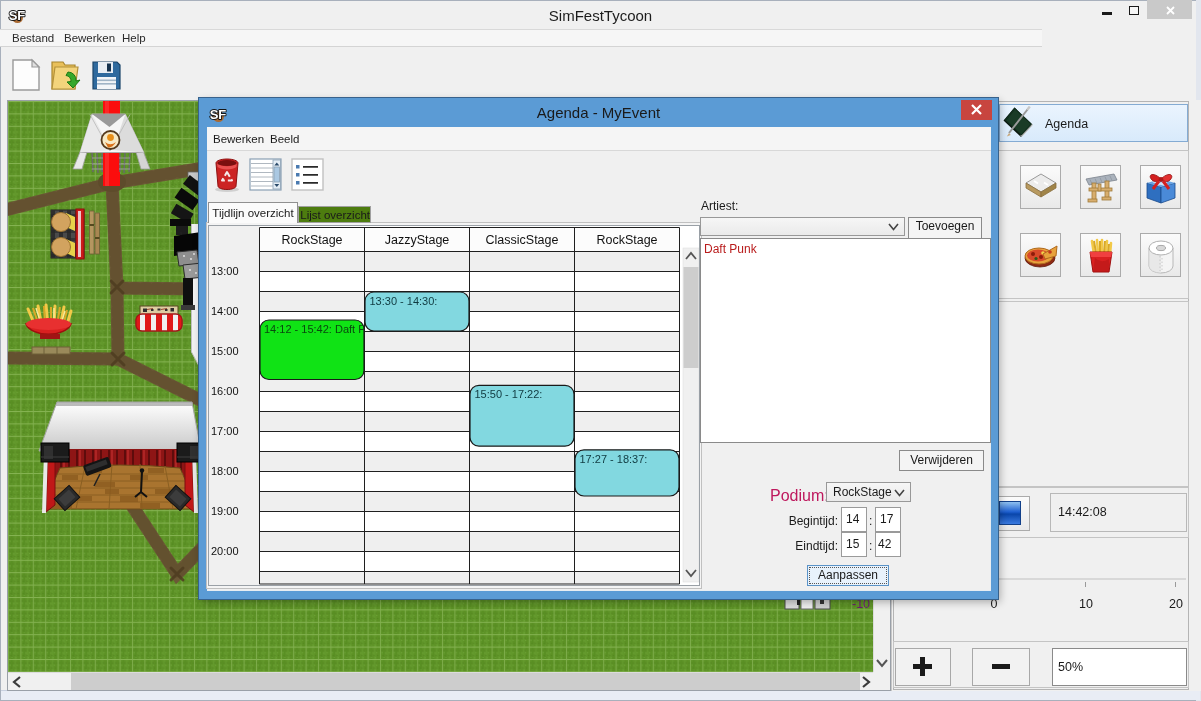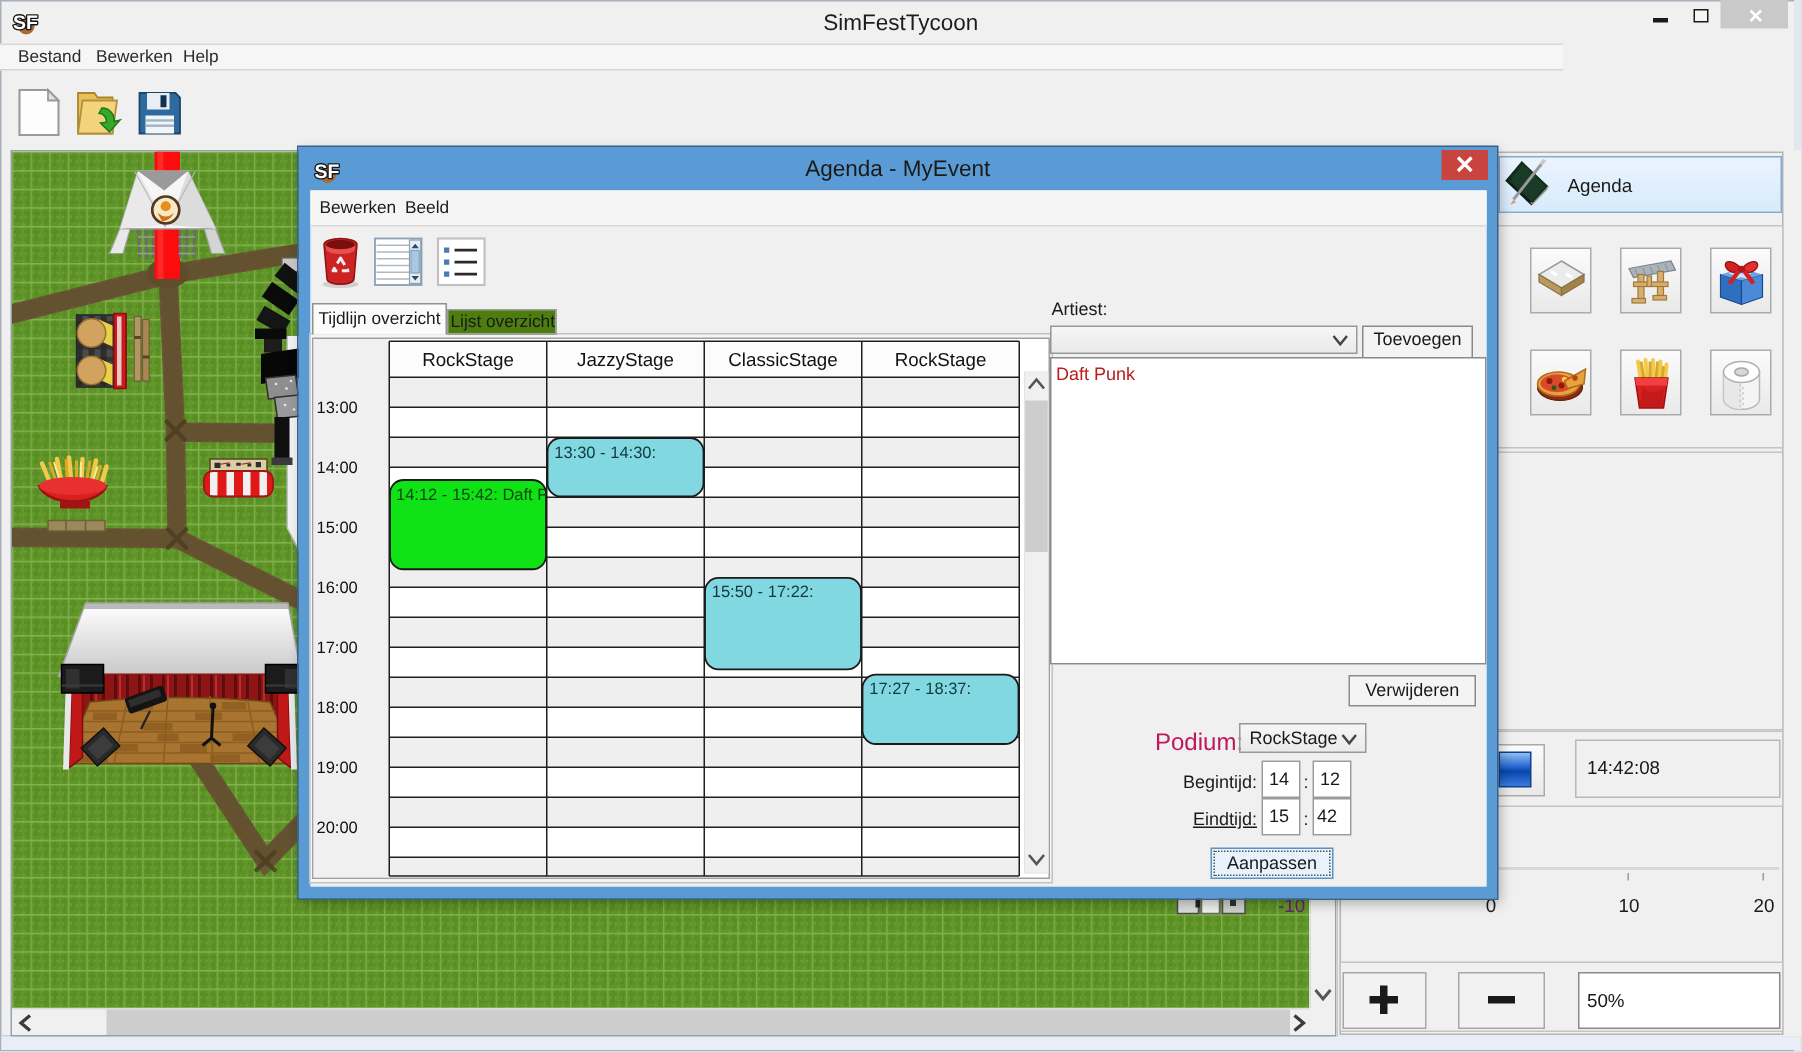--- a/index.html
+++ b/index.html
@@ -542,18 +542,18 @@
 <div class="abs" style="left:704px;top:242px;font-size:12px;color:#b91c1c;">Daft Punk</div>
 <div class="abs" style="left:899px;top:450px;width:85px;height:21px;background:#f4f4f4;border:1px solid #8a8a8a;font-size:12px;color:#1a1a1a;text-align:center;line-height:19px;">Verwijderen</div>
 <div class="abs" style="left:770px;top:487px;width:50px;font-size:16px;color:#be185d;text-align:right;">Podium:</div>
 <div class="abs" style="left:826px;top:482px;width:85px;height:20px;background:linear-gradient(#f6f6f6,#eaeaea);border:1px solid #989898;font-size:12px;color:#1a1a1a;line-height:18px;padding-left:6px;">RockStage</div>
 <svg class="abs" style="left:894px;top:489px" width="11" height="8" viewBox="0 0 11 8">
     <path d="M1 1 L5.5 6.5 L10 1" stroke="#444" stroke-width="1.6" fill="none"></path>
   </svg>
 <div class="abs" style="left:780px;top:514px;width:58px;font-size:12px;color:#1a1a1a;text-align:right;">Begintijd:</div>
 <div class="abs" style="left:841px;top:507px;width:26px;height:25px;background:#ffffff;border:1px solid #9a9a9a;font-size:12px;color:#1a1a1a;line-height:23px;padding-left:4px;">14</div>
 <div class="abs" style="left:869px;top:514px;font-size:12px;color:#1a1a1a;">:</div>
-<div class="abs" style="left:875px;top:507px;width:26px;height:25px;background:#ffffff;border:1px solid #9a9a9a;font-size:12px;color:#1a1a1a;line-height:23px;padding-left:4px;">12</div>
-<div class="abs" style="left:780px;top:539px;width:58px;font-size:12px;color:#1a1a1a;text-align:right;text-decoration:underline;">Eindtijd:</div>
+<div class="abs" style="left:875px;top:507px;width:26px;height:25px;background:#ffffff;border:1px solid #9a9a9a;font-size:12px;color:#1a1a1a;line-height:23px;padding-left:4px;">17</div>
+<div class="abs" style="left:780px;top:539px;width:58px;font-size:12px;color:#1a1a1a;text-align:right;">Eindtijd:</div>
 <div class="abs" style="left:841px;top:532px;width:26px;height:25px;background:#ffffff;border:1px solid #9a9a9a;font-size:12px;color:#1a1a1a;line-height:23px;padding-left:4px;">15</div>
 <div class="abs" style="left:869px;top:539px;font-size:12px;color:#1a1a1a;">:</div>
 <div class="abs" style="left:875px;top:532px;width:26px;height:25px;background:#ffffff;border:1px solid #9a9a9a;font-size:12px;color:#1a1a1a;line-height:23px;padding-left:2px;">42</div>
 <div class="abs" style="left:807px;top:565px;width:82px;height:21px;background:#e8f2fc;border:1px solid #5a93c8;font-size:12px;color:#1a1a1a;text-align:center;line-height:19px;outline:1px dotted #555;outline-offset:-3px;">Aanpassen</div>
 
 </body></html>

